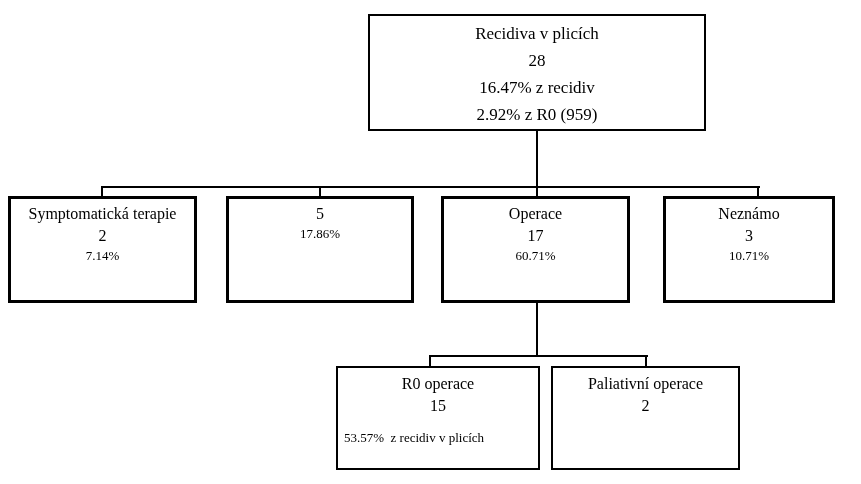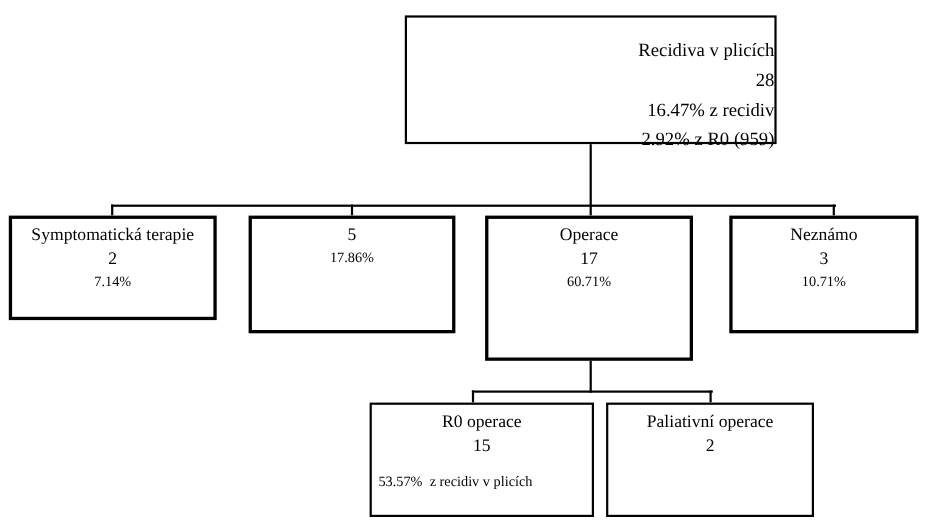--- a/index.html
+++ b/index.html
@@ -38,21 +38,21 @@
     font-size: 13px;
     line-height: 18px;
     white-space: pre-wrap;
   }
   .details {
     margin-top: 12px;
     text-align: left;
     padding-left: 6px;
   }
   .details .line-sm { line-height: 17px; }
-  .top-node   { padding-top: 16px; text-align: right; }
+  .top-node   { padding-top: 4px; }
   .mid-node   { padding-top: 4px; }
   .leaf-node  { padding-top: 5px; }
   .connector {
     position: absolute;
     background: #000000;
   }
 </style>
 </head>
 <body>
 
@@ -68,32 +68,32 @@
   <div class="connector" style="left:429px; top:355px; width:2px; height:11px;"></div>
   <div class="connector" style="left:645px; top:355px; width:2px; height:11px;"></div>
 
   <div class="node top-node" style="left:368px; top:14px; width:338px; height:117px;">
     <div class="line-lg">Recidiva v plicích</div>
     <div class="line-lg">28</div>
     <div class="line-lg">16.47% z recidiv</div>
     <div class="line-lg">2.92% z R0 (959)</div>
   </div>
 
-  <div class="node thick mid-node" style="left:8px; top:196px; width:189px; height:95px;">
+  <div class="node thick mid-node" style="left:8px; top:196px; width:189px; height:107px;">
     <div class="line-md">Symptomatická terapie</div>
     <div class="line-md">2</div>
     <div class="line-sm">7.14%</div>
   </div>
 
   <div class="node thick mid-node" style="left:226px; top:196px; width:188px; height:107px;">
     <div class="line-md">5</div>
     <div class="line-sm">17.86%</div>
   </div>
 
-  <div class="node thick mid-node" style="left:441px; top:196px; width:189px; height:132px;">
+  <div class="node thick mid-node" style="left:441px; top:196px; width:189px; height:107px;">
     <div class="line-md">Operace</div>
     <div class="line-md">17</div>
     <div class="line-sm">60.71%</div>
   </div>
 
   <div class="node thick mid-node" style="left:663px; top:196px; width:172px; height:107px;">
     <div class="line-md">Neznámo</div>
     <div class="line-md">3</div>
     <div class="line-sm">10.71%</div>
   </div>

